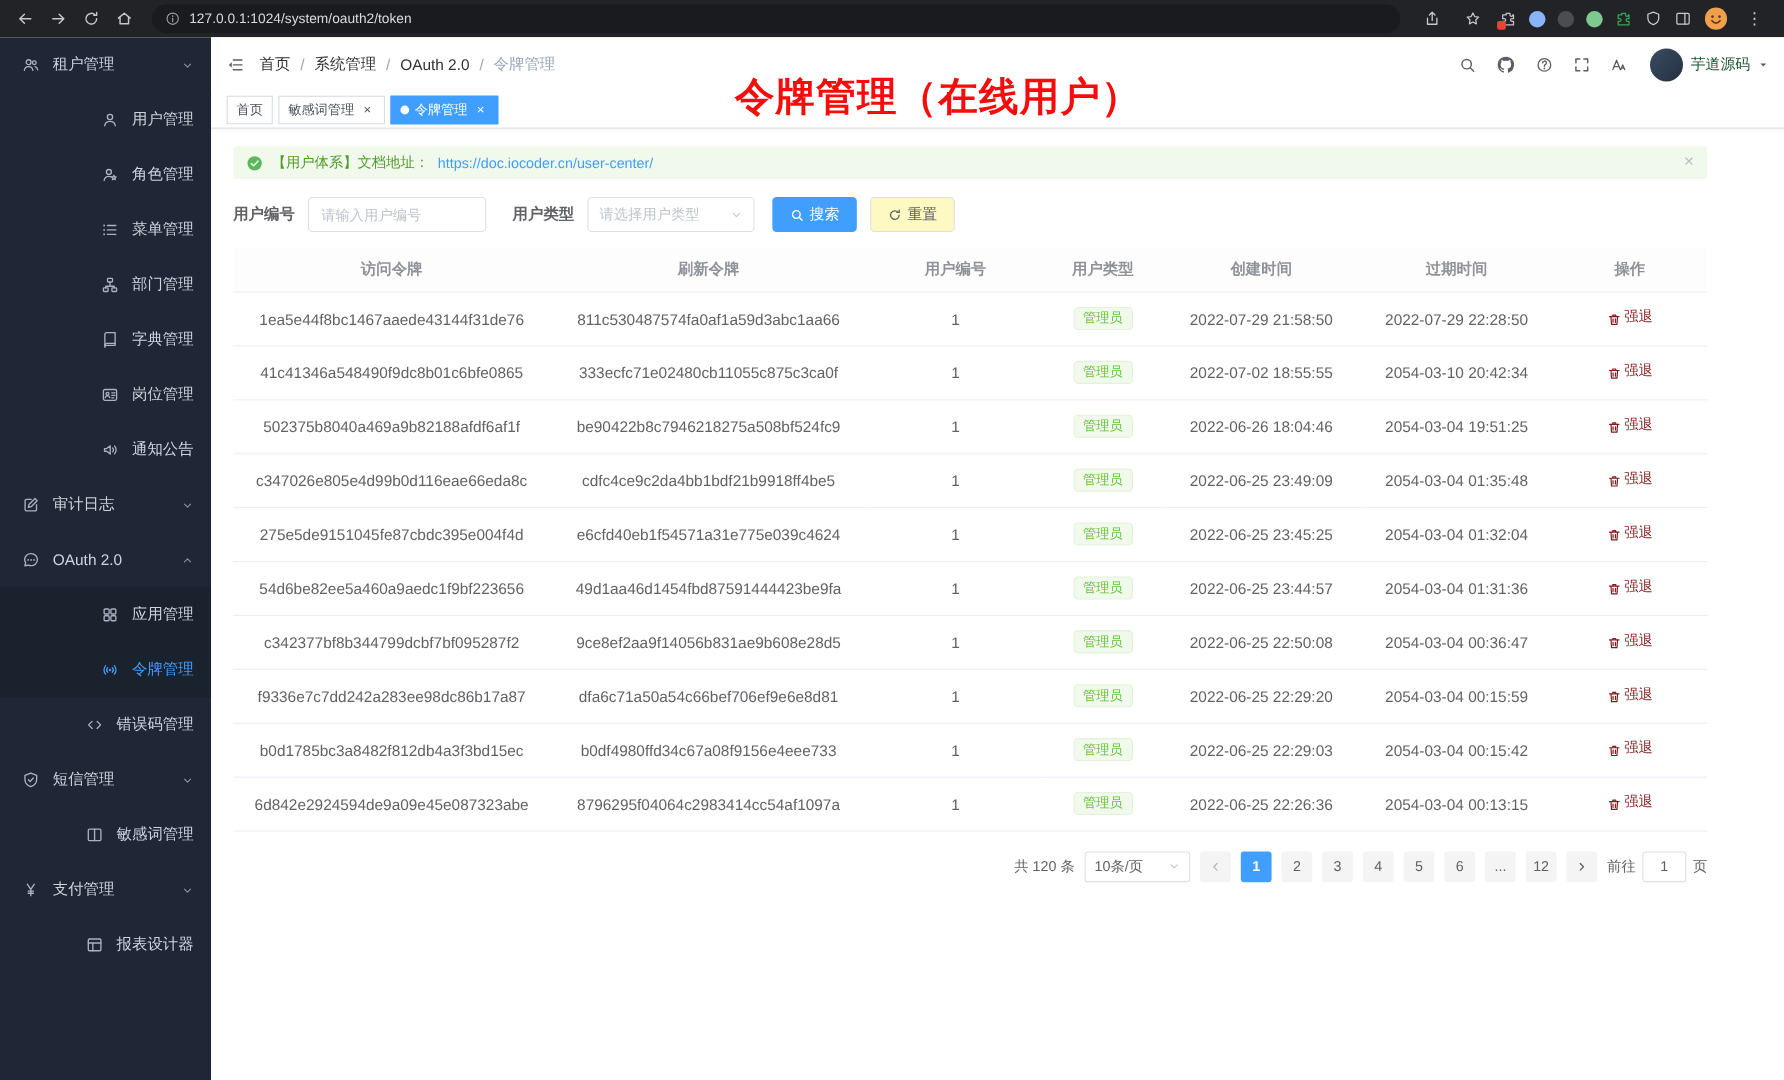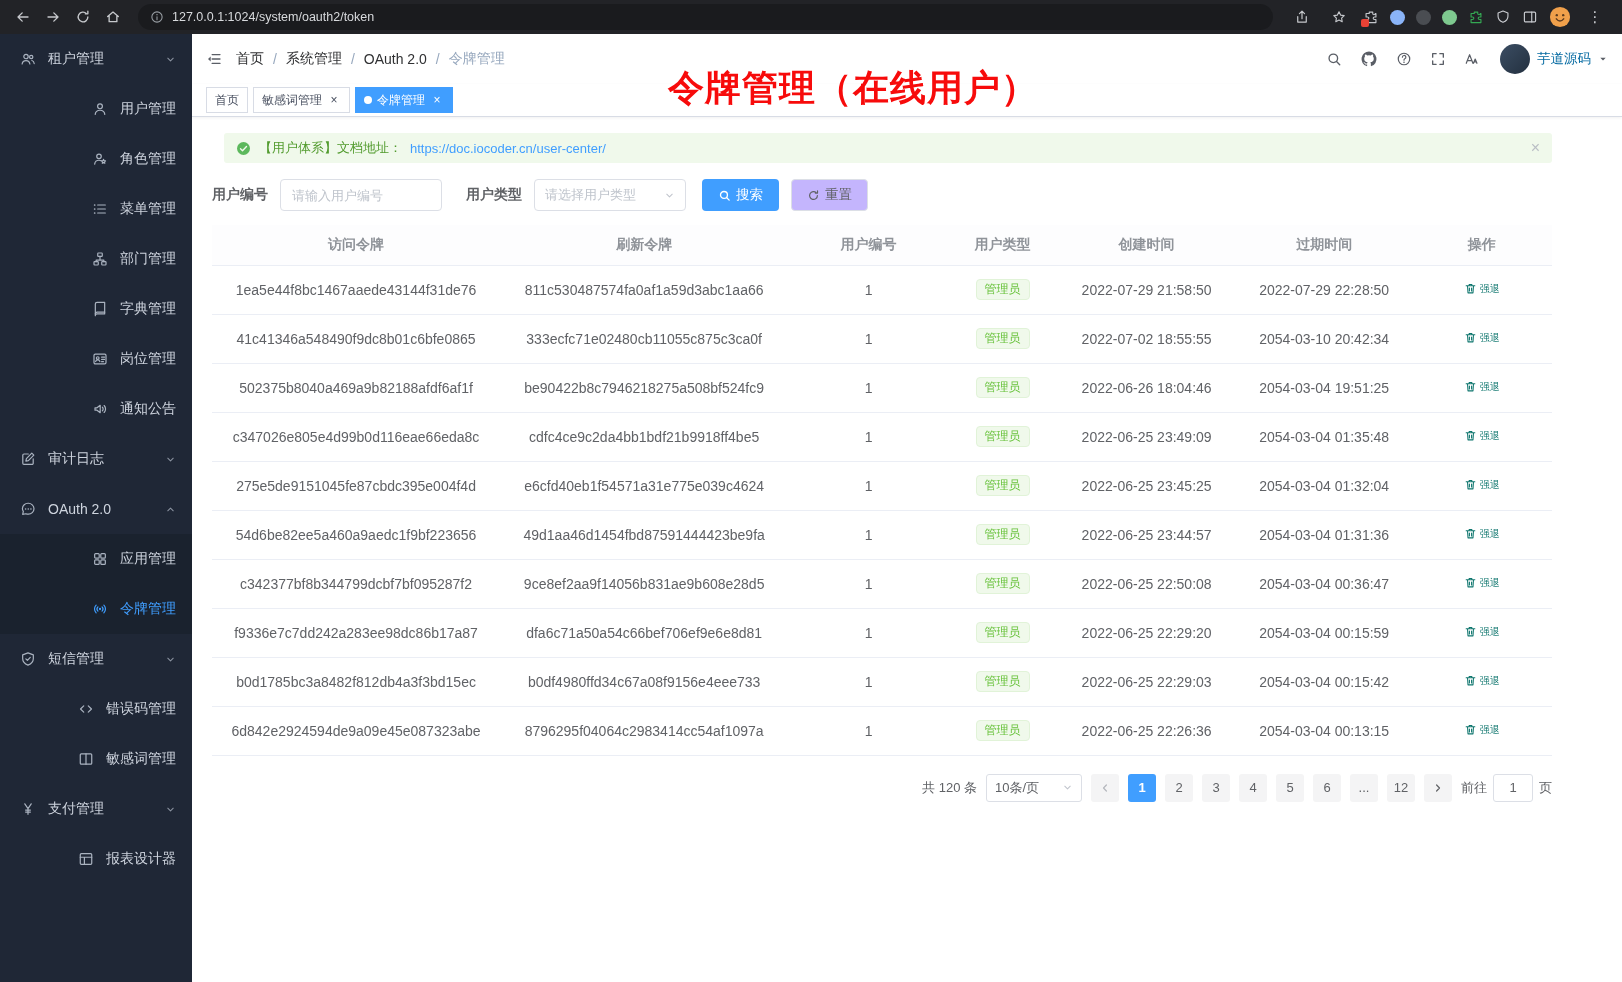--- a/index.html
+++ b/index.html
@@ -37,54 +37,54 @@
   .topbar { height:50px; display:flex; align-items:center; padding:0 14px; gap:14px; background:#fff; }
   .hamburger { color:#5a5e66; display:flex; cursor:pointer; }
   .breadcrumb { display:flex; align-items:center; gap:9px; font-size:14px; color:#303133; }
   .bc-item { cursor:pointer; }
   .bc-sep { color:#97a8be; }
   .bc-item.last { color:#97a8be; cursor:default; }
   .top-actions { margin-left:auto; display:flex; align-items:center; gap:18px; color:#5a5e66; }
   .top-icon { display:flex; cursor:pointer; }
   .user-chip { display:flex; align-items:center; gap:7px; margin-left:2px; cursor:pointer; }
   .user-avatar { width:30px; height:30px; border-radius:50%; background:linear-gradient(135deg,#3b4d63,#23303f); }
-  .user-name { font-size:13.5px; color:#0369a1; }
+  .user-name { font-size:13.5px; color:#14532d; }
   .user-caret { color:#5a5e66; display:flex; }
 
   
   .tabbar { height:33px; border-bottom:1px solid #d8dce5; box-shadow:0 1px 3px rgba(0,0,0,.06); display:flex; align-items:center; gap:5px; padding:0 14px; }
   .tab { height:26px; padding:0 8px; border:1px solid #d8dce5; background:#fff; color:#495060; font-size:12px; display:inline-flex; align-items:center; gap:5px; cursor:pointer; }
   .tab.active { background:#409eff; border-color:#409eff; color:#fff; }
   .tab-dot { width:8px; height:8px; border-radius:50%; background:#fff; }
   .tab-close { font-size:12px; width:14px; text-align:center; }
 
   
   .content { padding:16px 70px 0 20px; }
-  .alert { height:30px; background:#f0f9eb; border-radius:3px; display:flex; align-items:center; gap:8px; padding:0 12px; font-size:13px;margin-left:12px; }
+  .alert { height:30px; background:#f0f9eb; border-radius:3px; display:flex; align-items:center; gap:8px; padding:0 12px; font-size:13px; }
   .alert .icon { display:flex; }
   .alert-label { color:#529b2e; }
   .alert-link { color:#409eff; cursor:pointer; }
   .alert-close { margin-left:auto; color:#b9bec4; font-size:16px; cursor:pointer; line-height:1; }
 
   .filter-row { display:flex; align-items:center; gap:12px; margin-top:16px; font-size:14px; }
   .filter-label { font-weight:700; color:#606266; }
   .filter-input { width:162px; height:32px; border:1px solid #dcdfe6; border-radius:4px; padding:0 11px; font-size:13px; color:#606266; outline:none; }
   .filter-input::placeholder { color:#bfc4cc; }
   .filter-select { width:152px; height:32px; border:1px solid #dcdfe6; border-radius:4px; display:flex; align-items:center; justify-content:space-between; padding:0 10px; color:#bfc4cc; font-size:13px; cursor:pointer; }
   .filter-select .icon { color:#c0c4cc; display:flex; }
-  .btn { height:32px; border-radius:4px; display:inline-flex; align-items:center; gap:5px; padding:0 15px; font-size:13.5px; cursor:pointer; border:1px solid transparent; background:#c4b5fd; font-family:inherit; }
+  .btn { height:32px; border-radius:4px; display:inline-flex; align-items:center; gap:5px; padding:0 15px; font-size:13.5px; cursor:pointer; border:1px solid transparent; background:#fef9c3; font-family:inherit; }
   .btn .icon { display:flex; }
   .btn-primary { background:#409eff; color:#fff; margin-left:4px; }
   .btn-default { border-color:#dcdfe6; color:#606266; }
 
   .data-table { width:100%; border-collapse:collapse; table-layout:fixed; margin-top:14px; }
   .data-table th { height:40px; font-size:14px; color:#8f9399; font-weight:700; text-align:center; border-bottom:1px solid #ebeef5; background:#fdfdfe; }
   .data-table td { height:49px; font-size:14px; color:#606266; text-align:center; border-bottom:1px solid #ebeef5; overflow:hidden; white-space:nowrap; }
   .tag-success { display:inline-block; background:#f0f9eb; border:1px solid #e1f3d8; color:#67c23a; border-radius:4px; font-size:12px; line-height:17px; padding:1px 8px; }
-  .action-link { color:#0f766e; font-size:10px; display:inline-flex; align-items:flex-start; gap:3px; cursor:pointer; }
+  .action-link { color:#7f1d1d; font-size:13px; display:inline-flex; align-items:flex-end; gap:3px; cursor:pointer; }
   .action-link .icon { display:flex; }
 
   .pagination { display:flex; align-items:center; justify-content:flex-end; gap:9px; margin-top:18px; font-size:13px; color:#606266; }
   .page-size-select { width:96px; height:28px; border:1px solid #dcdfe6; border-radius:3px; display:flex; align-items:center; justify-content:space-between; padding:0 8px; cursor:pointer; background:#fff; }
   .page-size-select .icon { color:#c0c4cc; display:flex; }
   .page-arrow { width:28px; height:28px; border-radius:3px; background:#f4f4f5; display:flex; align-items:center; justify-content:center; color:#b4b7bd; cursor:pointer; }
   .page-arrow.next { color:#606266; }
   .page-list { display:flex; gap:9px; }
   .page-btn { min-width:28px; height:28px; border-radius:3px; background:#f4f4f5; display:flex; align-items:center; justify-content:center; padding:0 4px; cursor:pointer; }
   .page-btn.active { background:#409eff; color:#fff; font-weight:700; }
@@ -323,38 +323,38 @@
                 <circle cx="12" cy="12" r="1.7" fill="currentColor" stroke="none"></circle>
                 <path d="M8.9 15.1a4.4 4.4 0 010-6.2M15.1 8.9a4.4 4.4 0 010 6.2M6.2 17.8a8.2 8.2 0 010-11.6M17.8 6.2a8.2 8.2 0 010 11.6"></path>
               </svg>
             </span>
             <span class="menu-label">令牌管理</span>
           </div>
         </div>
         <div class="menu-item">
           <span class="menu-icon">
             <svg width="16" height="16" viewBox="0 0 24 24" fill="none" stroke="currentColor" stroke-width="1.8" stroke-linecap="round" stroke-linejoin="round">
+              <path d="M8.6 7.2L3.8 12l4.8 4.8M15.4 7.2l4.8 4.8-4.8 4.8"></path>
+            </svg>
+          </span>
+          <span class="menu-label">错误码管理</span>
+        </div>
+        <div class="menu-item">
+          <span class="menu-icon">
+            <svg width="16" height="16" viewBox="0 0 24 24" fill="none" stroke="currentColor" stroke-width="1.8" stroke-linecap="round" stroke-linejoin="round">
               <path d="M12 2.8l8 3.1v5.5c0 4.9-3.3 8.1-8 9.8-4.7-1.7-8-4.9-8-9.8V5.9z"></path>
               <path d="M8.8 11.8l2.3 2.3 4.3-4.6"></path>
             </svg>
           </span>
           <span class="menu-label">短信管理</span>
           <span class="chevron down">
             <svg width="11" height="11" viewBox="0 0 24 24" fill="none" stroke="currentColor" stroke-width="2.2" stroke-linecap="round" stroke-linejoin="round">
               <path d="M6 9.2l6 6 6-6"></path>
             </svg>
           </span>
-        </div>
-        <div class="menu-item">
-          <span class="menu-icon">
-            <svg width="16" height="16" viewBox="0 0 24 24" fill="none" stroke="currentColor" stroke-width="1.8" stroke-linecap="round" stroke-linejoin="round">
-              <path d="M8.6 7.2L3.8 12l4.8 4.8M15.4 7.2l4.8 4.8-4.8 4.8"></path>
-            </svg>
-          </span>
-          <span class="menu-label">错误码管理</span>
         </div>
         <div class="menu-item">
           <span class="menu-icon">
             <svg width="16" height="16" viewBox="0 0 24 24" fill="none" stroke="currentColor" stroke-width="1.8" stroke-linecap="round" stroke-linejoin="round">
               <rect x="3.4" y="4.2" width="17.2" height="15.6" rx="1.6"></rect>
               <path d="M12 4.2v15.6"></path>
             </svg>
           </span>
           <span class="menu-label">敏感词管理</span>
         </div>

